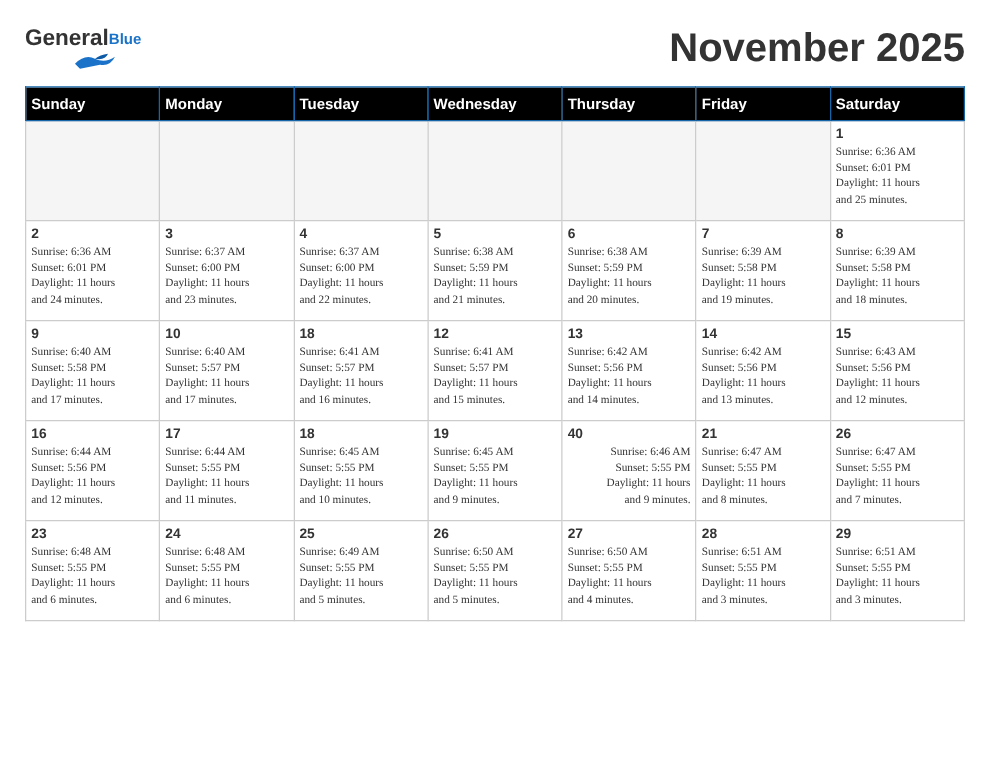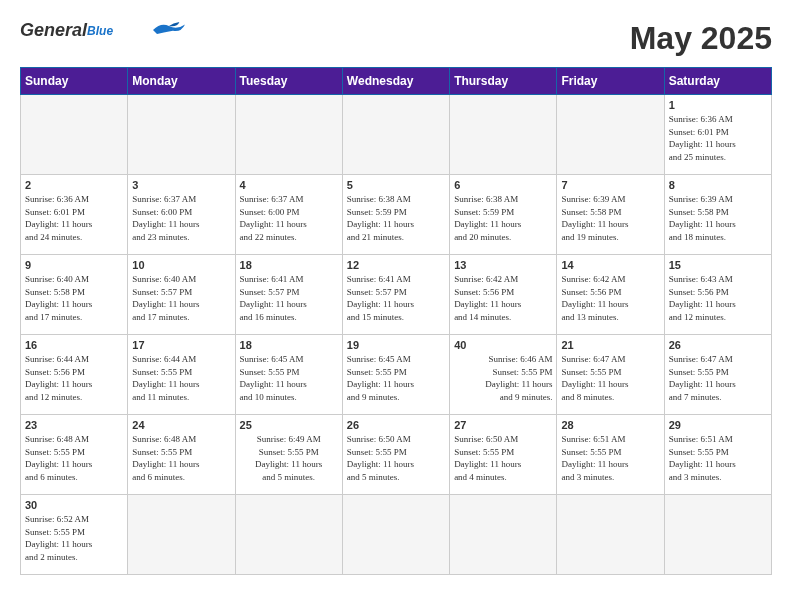--- a/index.html
+++ b/index.html
@@ -11,23 +11,22 @@
       padding: 20px;
     }
     .header {
       display: flex;
       justify-content: space-between;
       align-items: flex-start;
       margin-bottom: 10px;
     }
     .logo {
       display: flex;
-      flex-direction: row;
+      flex-direction: column;
       align-items: flex-start;
-      font-style: italic;
     }
     .logo-bird {
       width: 40px;
       height: 20px;
       margin-left: 48px;
       margin-top: -4px;
     }
     .title-block {
       text-align: right;
     }
@@ -39,21 +38,21 @@
     .location-title {
       font-size: 16px;
       color: #555;
     }
     .calendar {
       width: 100%;
       border-collapse: collapse;
       border: 1px solid #ccc;
     }
     .calendar th {
-      background-color: #4c1d95;
+      background-color: #000000;
       color: #fff;
       font-size: 12px;
       font-weight: bold;
       padding: 6px 4px;
       text-align: left;
       border: 1px solid #1565a8;
     }
     .calendar td {
       width: 107px;
       vertical-align: top;
@@ -89,21 +88,21 @@
       <span style="font-size:18px;font-weight:bold;color:#333;">General</span>
       <span style="font-size:12px;font-weight:bold;color:#1a73c9;">Blue</span>
     </div>
 
     <svg class="logo-bird" viewBox="0 0 50 25" style="margin-left:36px;margin-top:-2px;">
       <path d="M5,15 Q15,5 25,10 Q35,15 45,8 Q40,18 30,16 Q20,18 10,20 Z" fill="#1a73c9"></path>
       <path d="M25,10 Q30,6 38,5 Q35,12 25,10 Z" fill="#0d5aa7"></path>
     </svg>
   </div>
   <div class="title-block">
-    <div class="month-title">May 2025</div>
+    <div class="month-title">November 2025</div>
   </div>
 </div>
 
 <table class="calendar">
   <thead>
     <tr id="weekday-header">
     <th>Sunday</th>
         <th>Monday</th>
         <th>Tuesday</th>
         <th>Wednesday</th>
@@ -291,21 +290,21 @@
         </td>
         <td>
           <div class="day-num">24</div>
           <div class="day-info" style="white-space: pre-line;">Sunrise: 6:48 AM
 Sunset: 5:55 PM
 Daylight: 11 hours
 and 6 minutes.</div>
         </td>
         <td>
           <div class="day-num">25</div>
-          <div class="day-info" style="white-space: pre-line; text-align: center;">Sunrise: 6:49 AM
+          <div class="day-info" style="white-space: pre-line;">Sunrise: 6:49 AM
 Sunset: 5:55 PM
 Daylight: 11 hours
 and 5 minutes.</div>
         </td>
         <td>
           <div class="day-num">26</div>
           <div class="day-info" style="white-space: pre-line;">Sunrise: 6:50 AM
 Sunset: 5:55 PM
 Daylight: 11 hours
 and 5 minutes.</div>
@@ -324,30 +323,15 @@
 Daylight: 11 hours
 and 3 minutes.</div>
         </td>
         <td>
           <div class="day-num">29</div>
           <div class="day-info" style="white-space: pre-line;">Sunrise: 6:51 AM
 Sunset: 5:55 PM
 Daylight: 11 hours
 and 3 minutes.</div>
         </td>
-      </tr>
-      <tr>
-        <td>
-          <div class="day-num">30</div>
-          <div class="day-info" style="white-space: pre-line;">Sunrise: 6:52 AM
-Sunset: 5:55 PM
-Daylight: 11 hours
-and 2 minutes.</div>
-        </td>
-        <td class="empty"></td>
-        <td class="empty"></td>
-        <td class="empty"></td>
-        <td class="empty"></td>
-        <td class="empty"></td>
-        <td class="empty"></td>
       </tr>
     </tbody>
 </table>
 
 </body></html>

